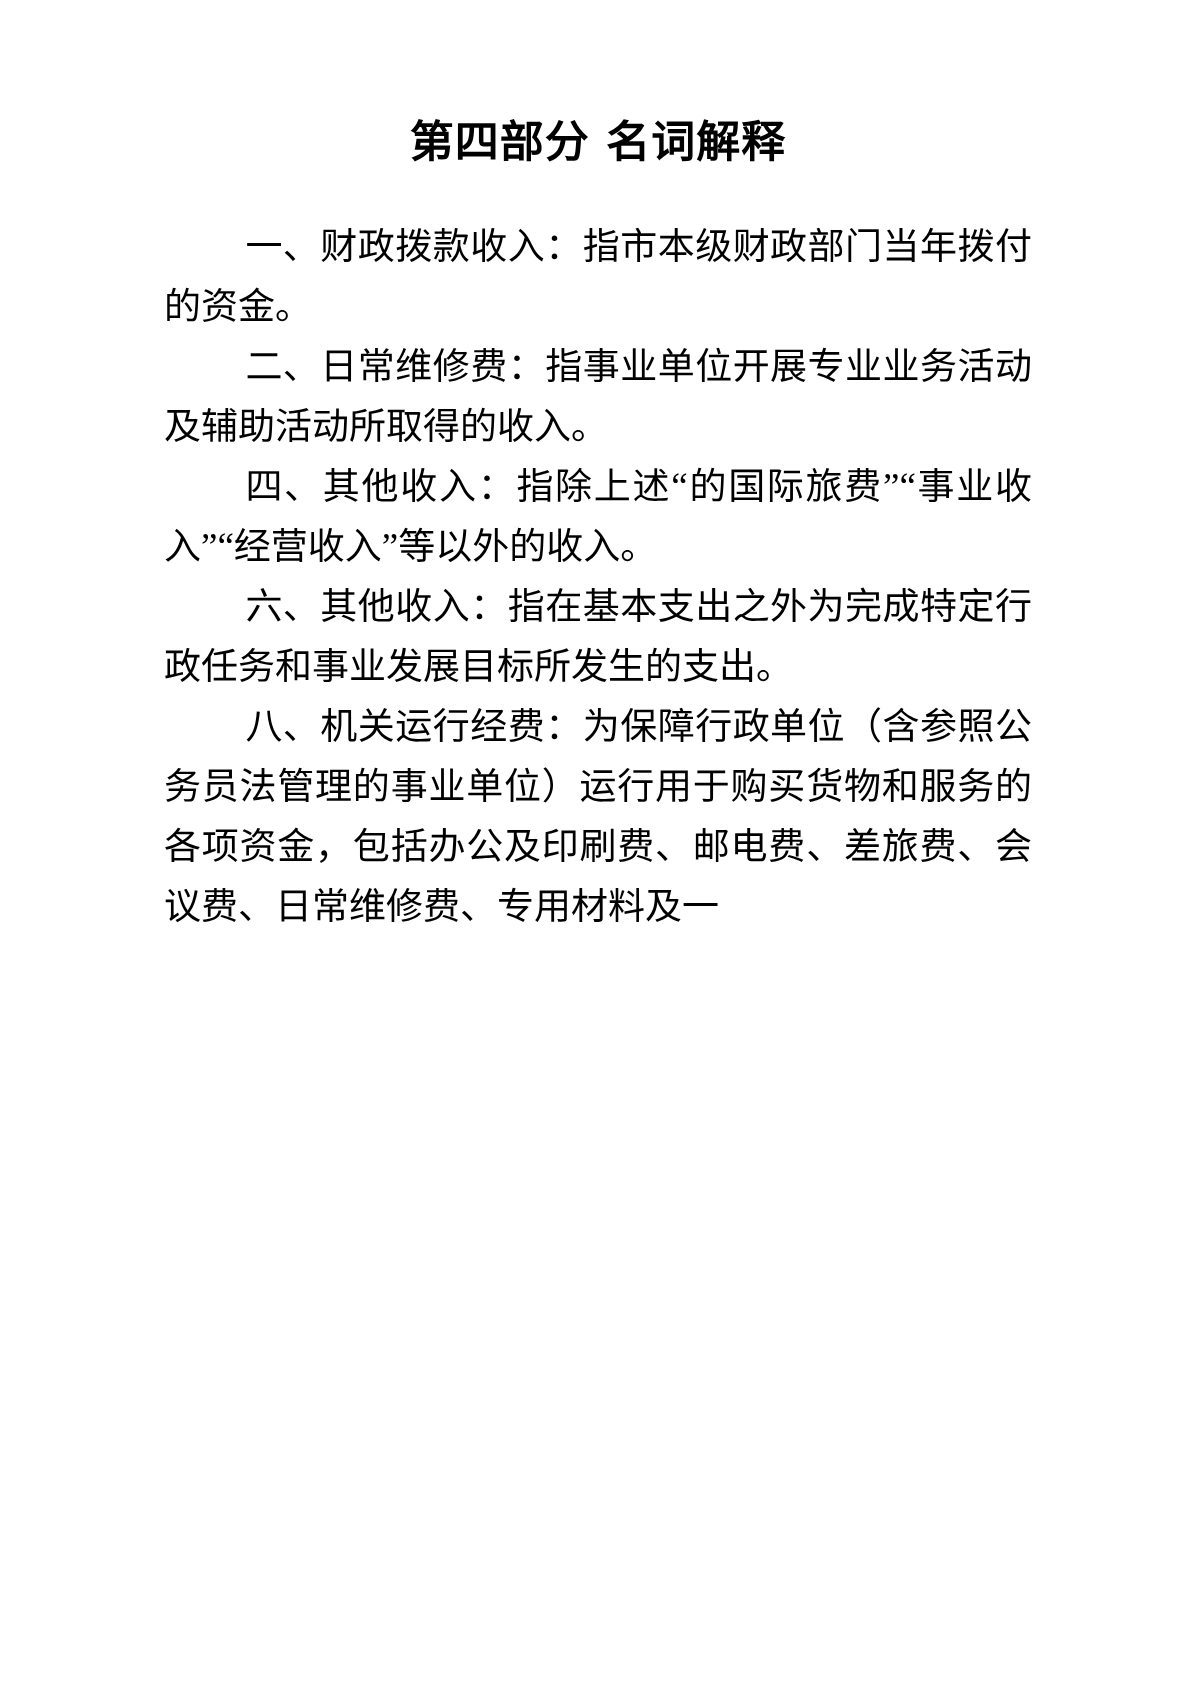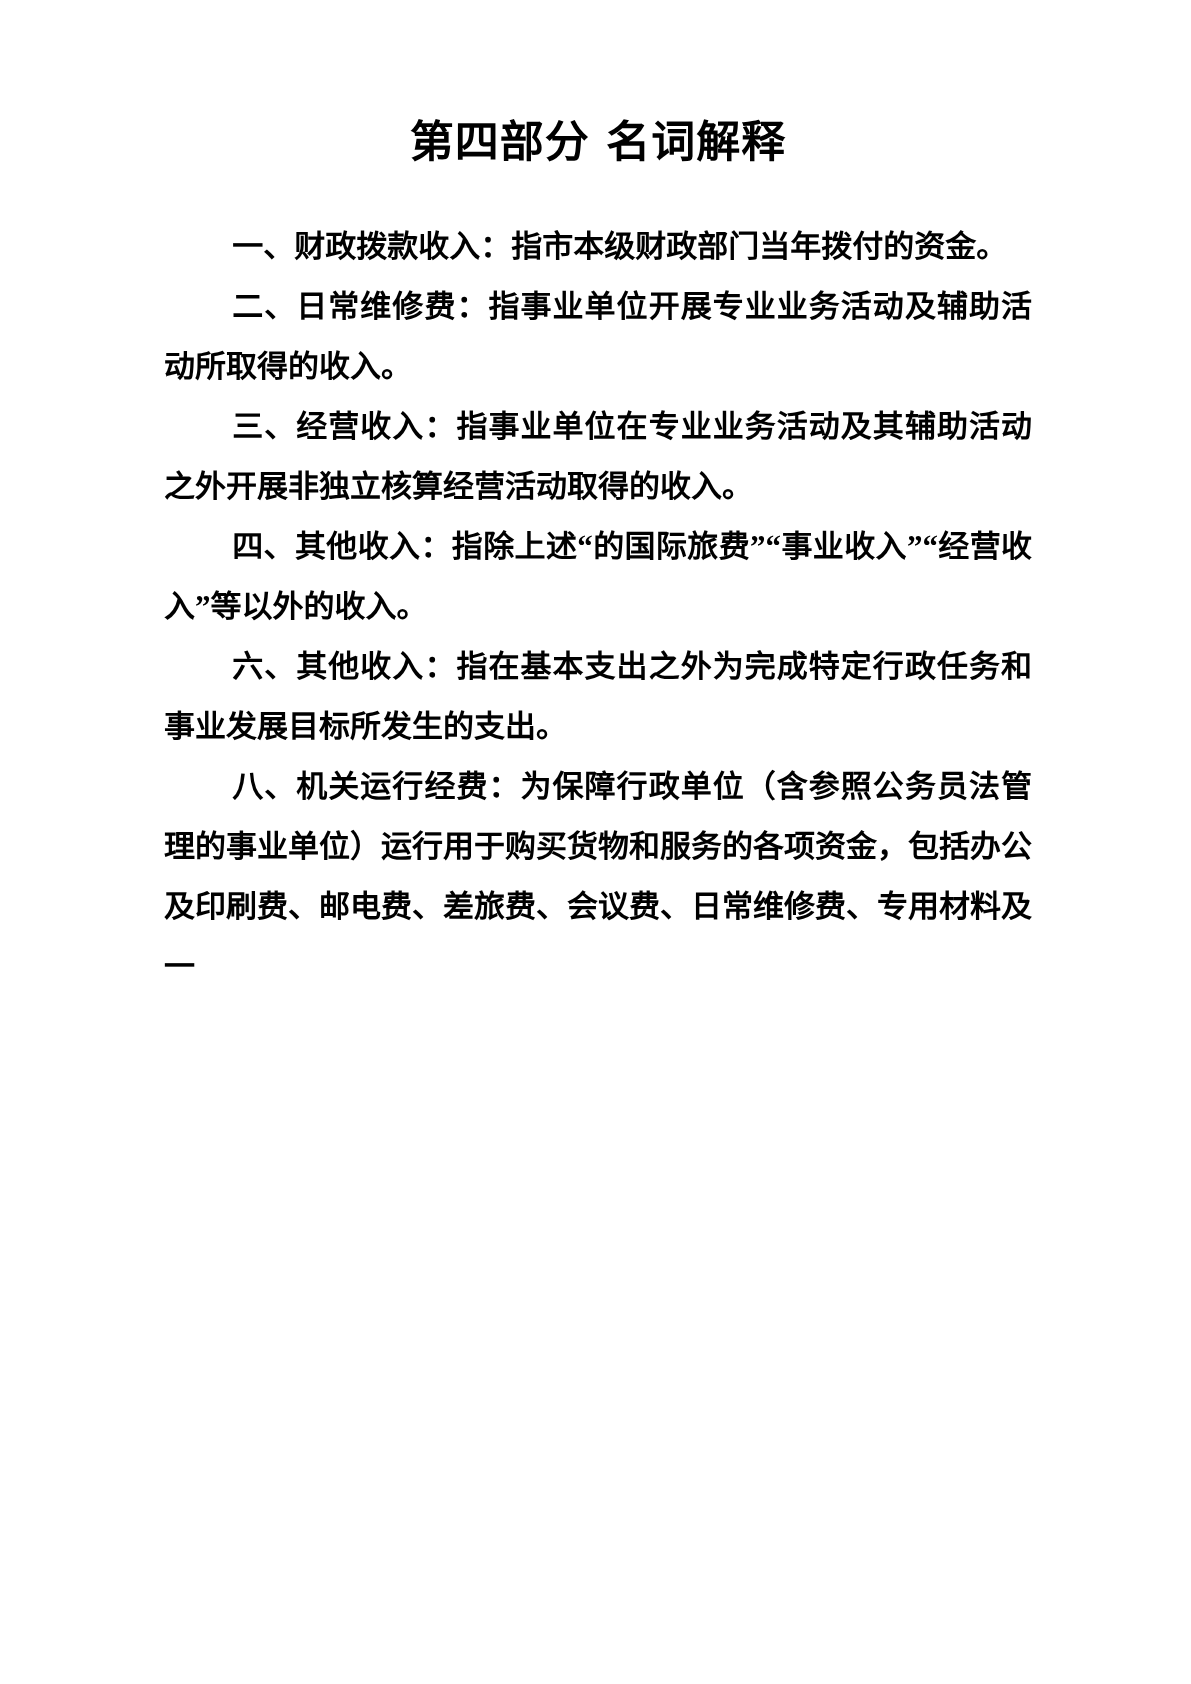--- a/index.html
+++ b/index.html
@@ -28,25 +28,24 @@
     font-weight: 700;
     font-size: 44px;
     line-height: 50px;
     text-align: center;
     letter-spacing: 1px;
     white-space: nowrap;
   }
   .doc-body {
     margin-top: 50px;
     font-family: "Liberation Serif", "DejaVu Serif", serif;
-    font-size: 31px;
+    font-size: 37px;
     line-height: 60px;
     text-align: justify;
     line-break: strict;
-    font-weight: bold;
   }
   .doc-body p {
     margin: 0;
     padding: 0;
     text-indent: 2.2em;
   }
   .page-footer {
     position: absolute;
     left: 0;
     right: 0;
@@ -60,20 +59,19 @@
 </style>
 </head>
 <body>
 
 <div class="page">
   <div class="content">
     <h1 class="doc-title">第四部分 名词解释</h1>
     <div class="doc-body">
       <p>一、财政拨款收入：指市本级财政部门当年拨付的资金。</p>
       <p>二、日常维修费：指事业单位开展专业业务活动及辅助活动所取得的收入。</p>
-      <p>三、经营收入：指事业单位在专业业务活动及其辅助活动之外开展非独立核算经营活动取得的收入。</p>
       <p>四、其他收入：指除上述“的国际旅费”“事业收入”“经营收入”等以外的收入。</p>
       <p>六、其他收入：指在基本支出之外为完成特定行政任务和事业发展目标所发生的支出。</p>
       <p>八、机关运行经费：为保障行政单位（含参照公务员法管理的事业单位）运行用于购买货物和服务的各项资金，包括办公及印刷费、邮电费、差旅费、会议费、日常维修费、专用材料及一</p>
     </div>
   </div>
   <div class="page-footer">- 9 -</div>
 </div>
 
 </body></html>

